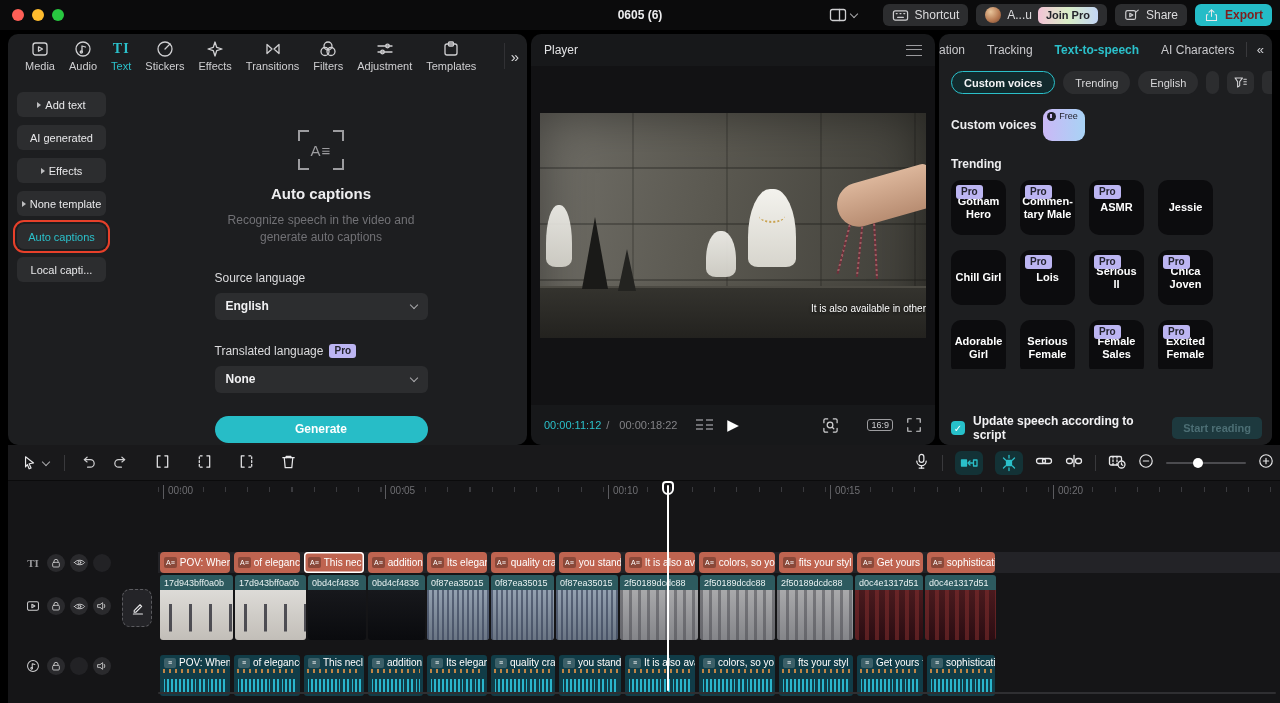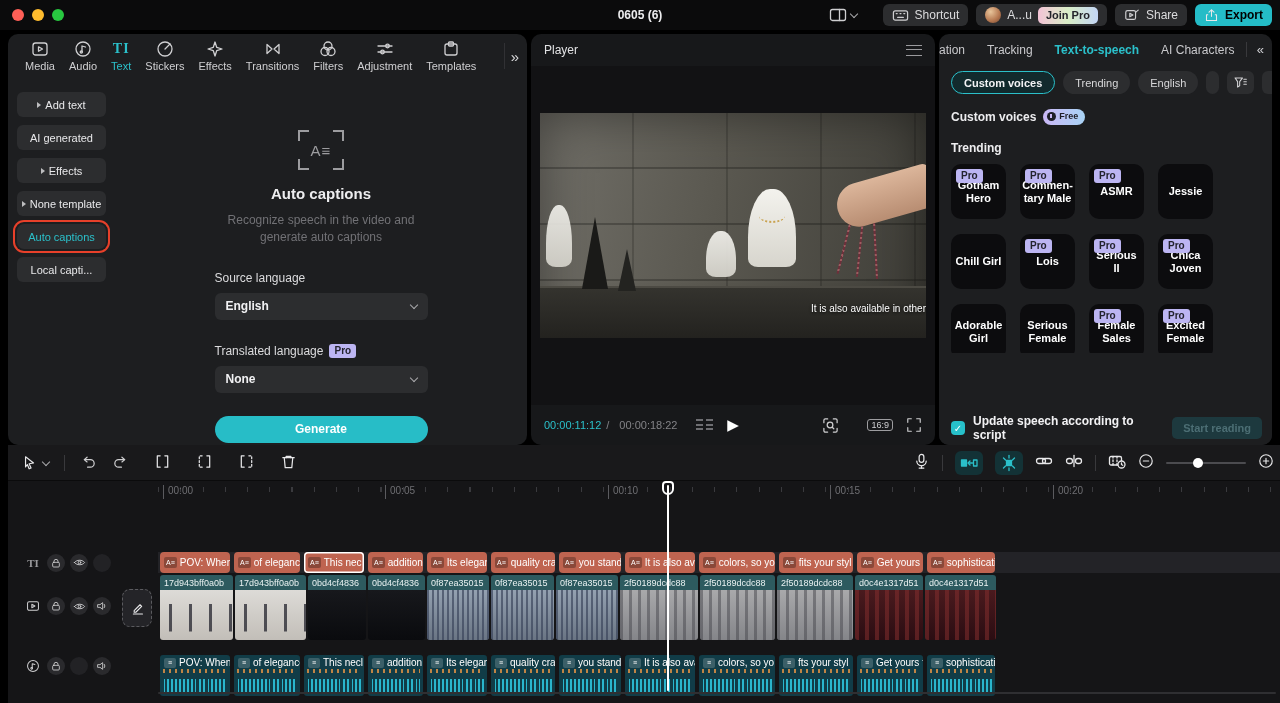--- a/index.html
+++ b/index.html
@@ -13,21 +13,21 @@
   .tb-title { position:absolute; left:0; right:0; top:8px; text-align:center; font-size:12px; font-weight:bold; color:#ececee; }
   .tb-right { position:absolute; right:8px; top:4px; height:22px; display:flex; align-items:center; gap:8px; }
   .tb-btn { height:22px; border-radius:6px; background:#2c2d2f; color:#dcdcde; font-size:12px;
     display:flex; align-items:center; gap:6px; padding:0 9px; }
   .tb-btn svg { flex:none; }
   .layout-ctl { display:flex; align-items:center; gap:4px; color:#cfcfd1; margin-right:18px; }
   .avatar { width:16px; height:16px; border-radius:50%; flex:none;
     background:radial-gradient(circle at 35% 30%,#e8c49a,#b4764f 60%,#6d4630); }
   .joinpro { height:17px; border-radius:5px; padding:0 8px; display:flex; align-items:center;
     background:linear-gradient(90deg,#f3c3d6,#d9eec7,#c3d6f5); color:#23242b; font-size:11px; font-weight:bold; }
-  .export-btn { background:#24bcc7; color:#000000; font-weight:bold;align-items:center; }
+  .export-btn { background:#24bcc7; color:#7f1d1d; font-weight:bold;align-items:center; }
   .chev { width:6px; height:6px; border-right:1.5px solid #a9a9ac; border-bottom:1.5px solid #a9a9ac;
     transform:rotate(45deg); display:inline-block; margin-top:-3px; }
 
   
   .panel { position:absolute; top:34px; height:411px; background:#1d1e20; border-radius:10px; overflow:hidden; }
   .left-panel { left:8px; width:519px; }
   .player-panel { left:531px; width:404px; background:#17181a; }
   .right-panel { left:939px; width:333px; }
 
   
@@ -113,22 +113,22 @@
   .vp-tab.active { color:#2bc0ca; font-weight:bold; }
   .vp-collapse { margin-left:auto; padding-left:10px; border-left:1px solid #39393c; color:#d2d2d5; font-size:13px; }
   .vp-filters { display:flex; align-items:center; gap:8px; padding:6px 10px 6px 12px; }
   .pill { height:23px; border-radius:12px; background:#2c2d2f; color:#d8d8da; font-size:11px;
     display:flex; align-items:center; padding:0 12px; flex:none; }
   .pill.active { background:#122a2d; border:1px solid #2bc0ca; color:#f2f2f4; font-weight:bold; }
   .pill.cut { width:13px; padding:0; overflow:hidden; justify-content:center; color:#9a9a9d; }
   .icon-btn { width:27px; height:23px; border-radius:6px; background:#2c2d2f; display:flex;
     align-items:center; justify-content:center; flex:none; }
   .cv-row { display:flex; align-items:center; gap:7px; padding:9px 12px 0; font-size:12px; font-weight:bold; color:#ededef; }
-  .free-badge { display:flex; align-items:center; gap:3px; padding:2px 7px 4px 4px; border-radius:9px;
-    background:linear-gradient(90deg,#cbb8f6,#a8d3f5); color:#1f1f28; font-size:9px; font-weight:bold; }
+  .free-badge { display:flex; align-items:center; gap:3px; padding:2px 7px 20px 4px; border-radius:9px;
+    background:linear-gradient(90deg,#cbb8f6,#a8d3f5); color:#1f1f28; font-size:9px; font-weight:normal; }
   .free-badge i { width:9px; height:9px; border-radius:50%; background:#1f1f28; display:inline-block; position:relative; }
   .free-badge i::after { content:""; position:absolute; left:3px; top:2px; width:2px; height:4px; background:#cbb8f6; }
   .promo { margin:9px 12px 0; border:1px dashed #4b4b4f; border-radius:8px; padding:10px 16px;
     text-align:center; font-size:11.5px; color:#c8c8cb; line-height:1.55; }
   .promo .link { color:#2bc0ca; }
   .trending-title { padding:16px 12px 9px; font-size:12px; font-weight:bold; color:#ededef; }
   .voice-grid { display:grid; grid-template-columns:repeat(4,55px); gap:15px 14px; padding-left:12px; height:189px; overflow:hidden; }
   .voice-card { position:relative; width:55px; height:55px; background:#0c0c0e; border-radius:10px;
     display:flex; align-items:center; justify-content:center; text-align:center; color:#fff;
     font-size:11px; font-weight:bold; line-height:1.18; padding:3px; }

